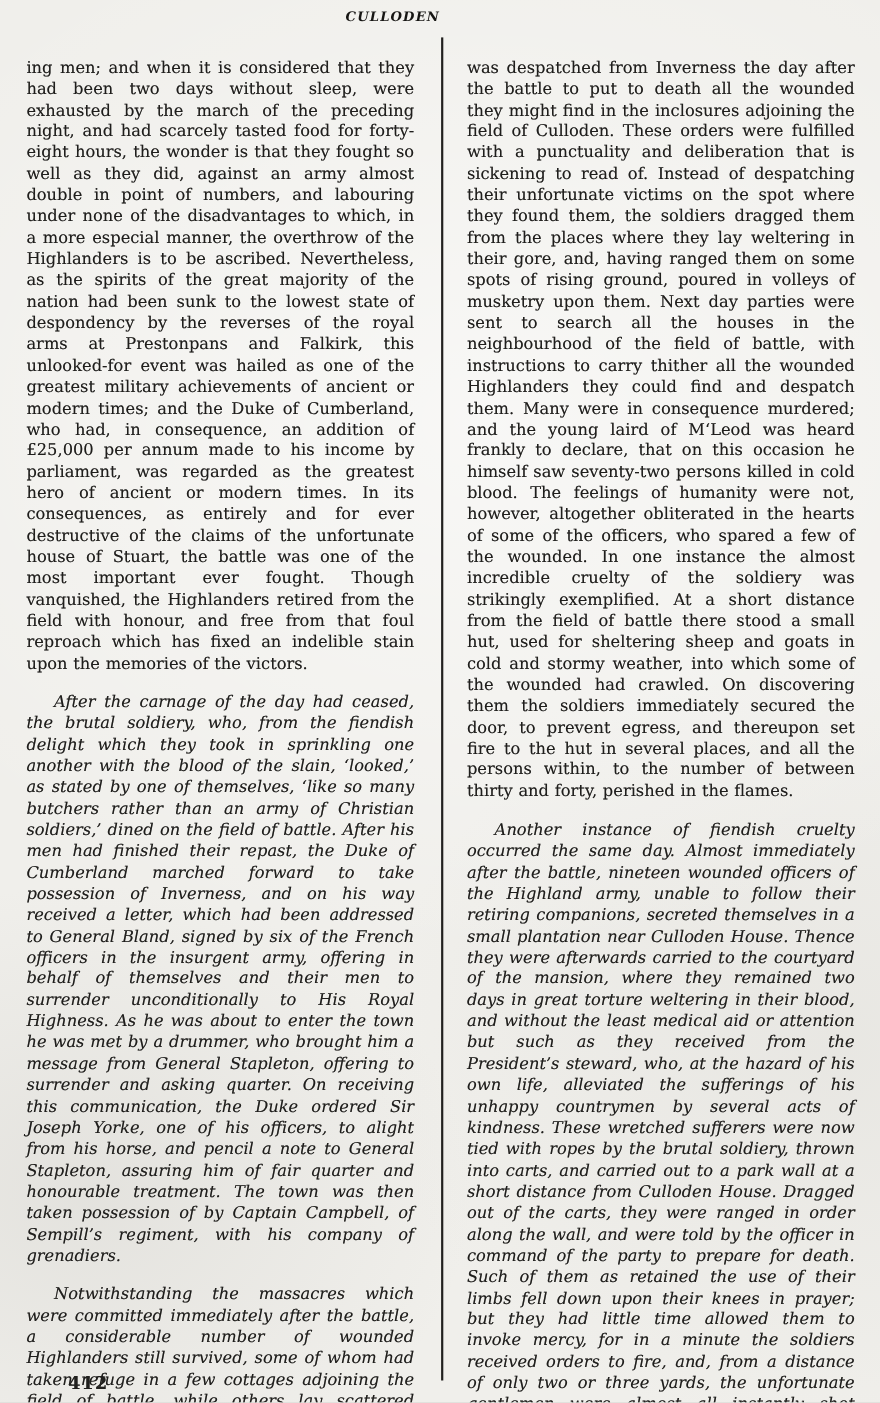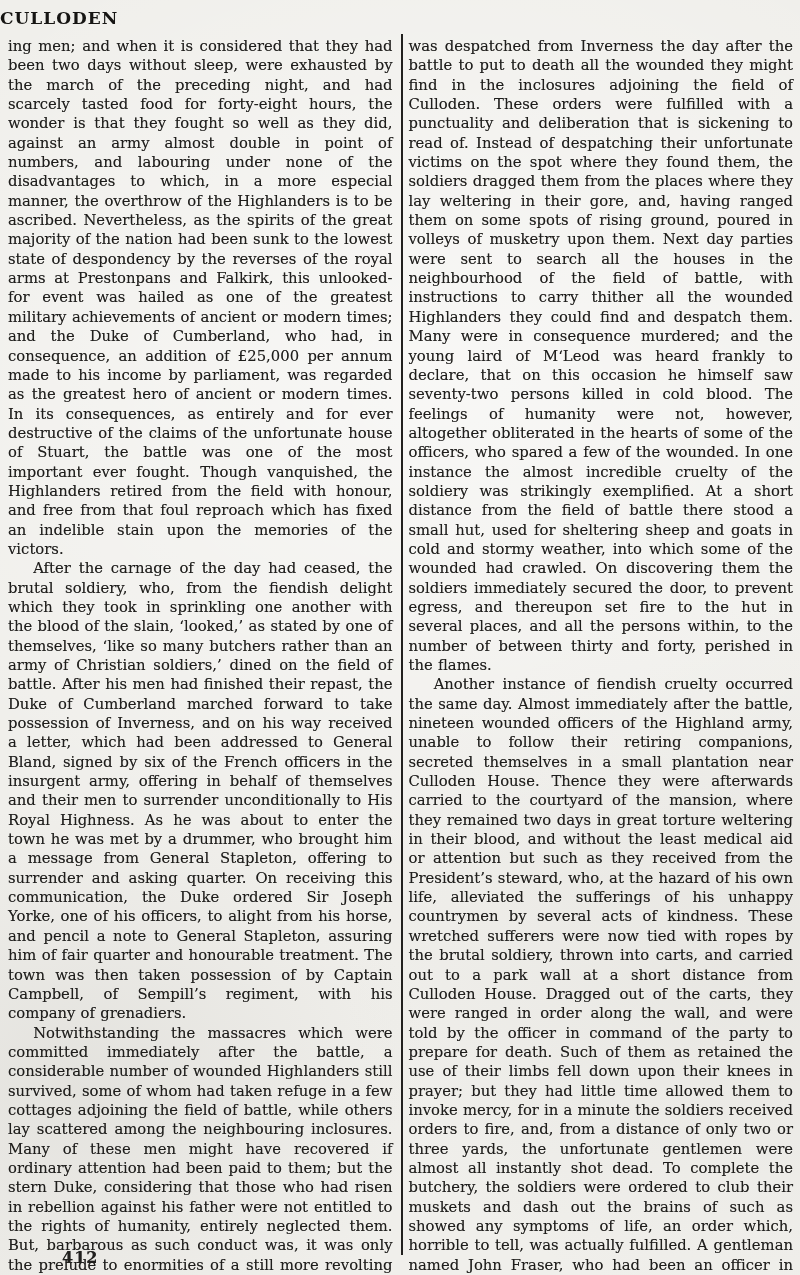--- a/index.html
+++ b/index.html
@@ -16,25 +16,26 @@
     font-family:"DejaVu Serif","Liberation Serif",serif;
     color:#1f1e1c;
   }
   .running-heads{
     display:flex;
     padding-top:8px;
     height:26px;
   }
   .running-heads .head{
     width:50%;
-    text-align:left;
+    text-align:right;
     font-weight:bold;
-    font-size:17px;
+    font-size:12px;
     letter-spacing:1px;
     color:#161513;
+    font-style:italic;
   }
   .divider{
     position:absolute;
     left:401px;top:34px;bottom:20px;
     width:2px;
     background:#21201e;
   }
   .columns{
     display:flex;
     padding:2px 7px 0 8px;
@@ -42,24 +43,24 @@
   }
   .col{
     width:385px;
     text-align:justify;
     font-size:14.8px;
     line-height:19.35px;
     word-spacing:0.5px;
     text-shadow:0 0 0.4px rgba(20,20,20,0.45);
   }
   .col p{
-    margin:0;
+    margin:16px;
     padding:0;
   }
-  .col p.indent{ text-indent:1.7em; }
+  .col p.indent{ text-indent:1.7em;font-style:italic; }
   .page-number{
     position:absolute;
     left:62px;
     bottom:8px;
     font-size:16px;
     font-weight:bold;
     letter-spacing:1px;
     color:#21201e;
     text-shadow:0 0 0.4px rgba(20,20,20,0.45);
   }

